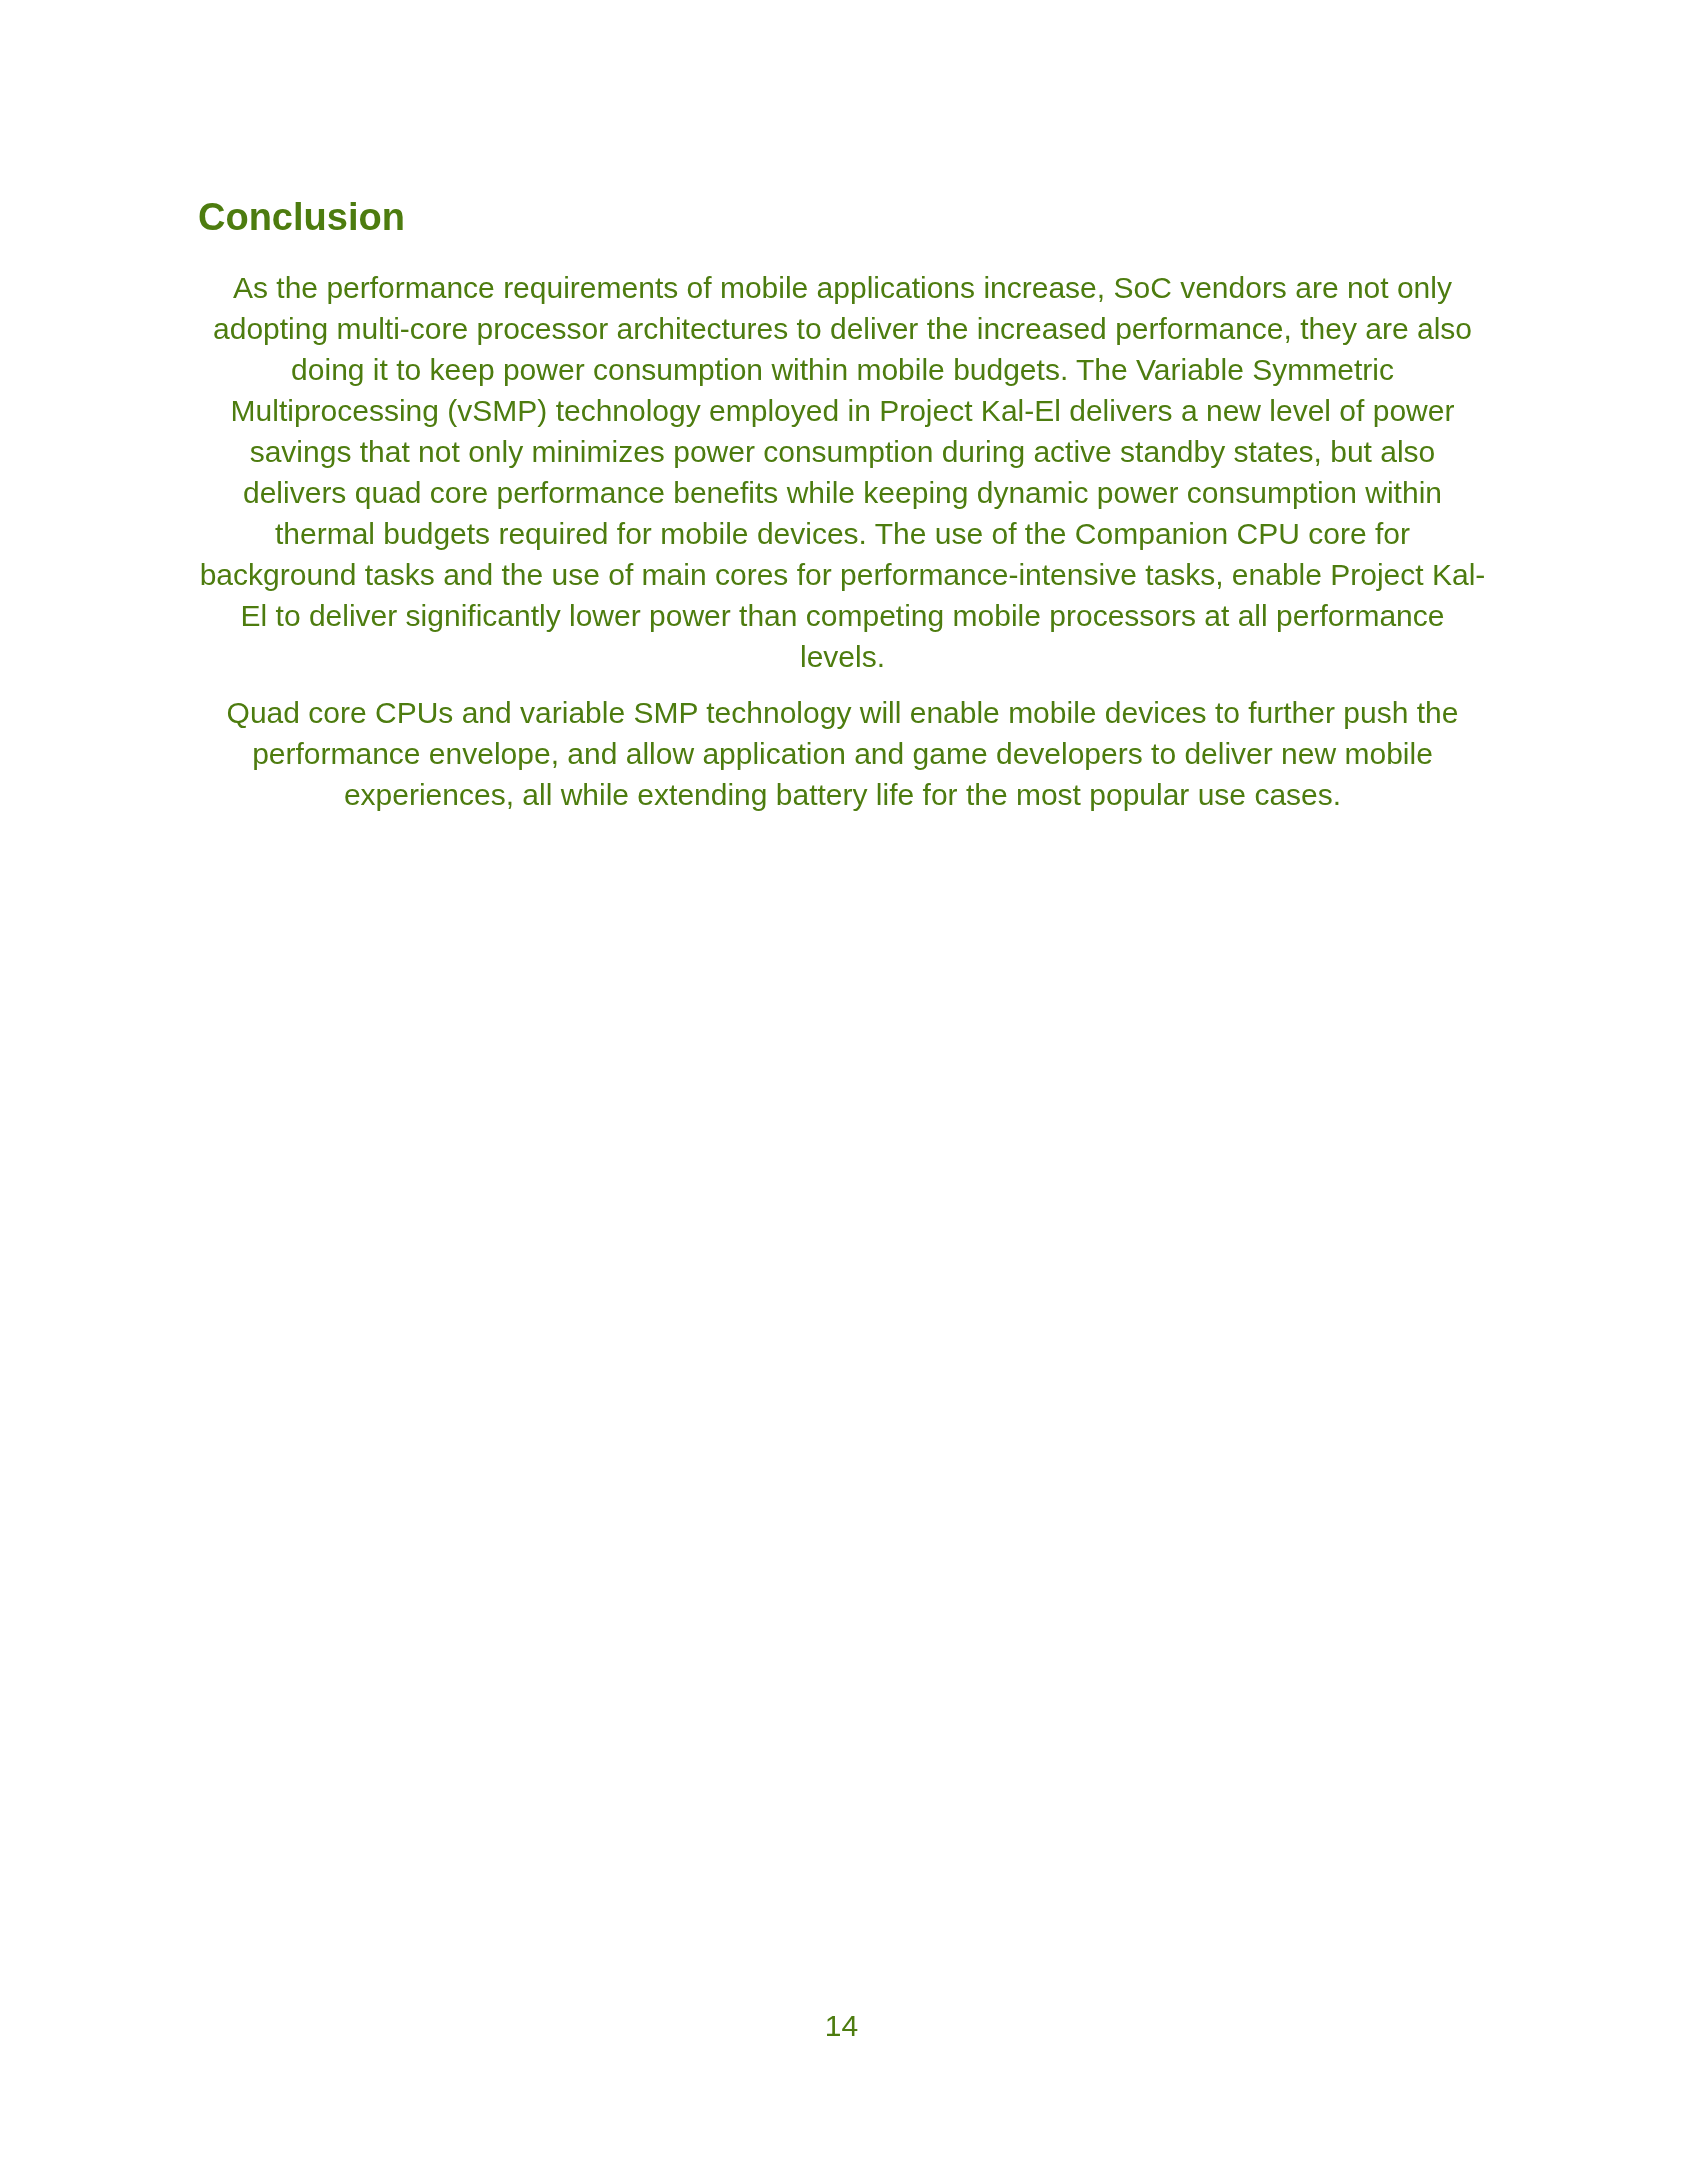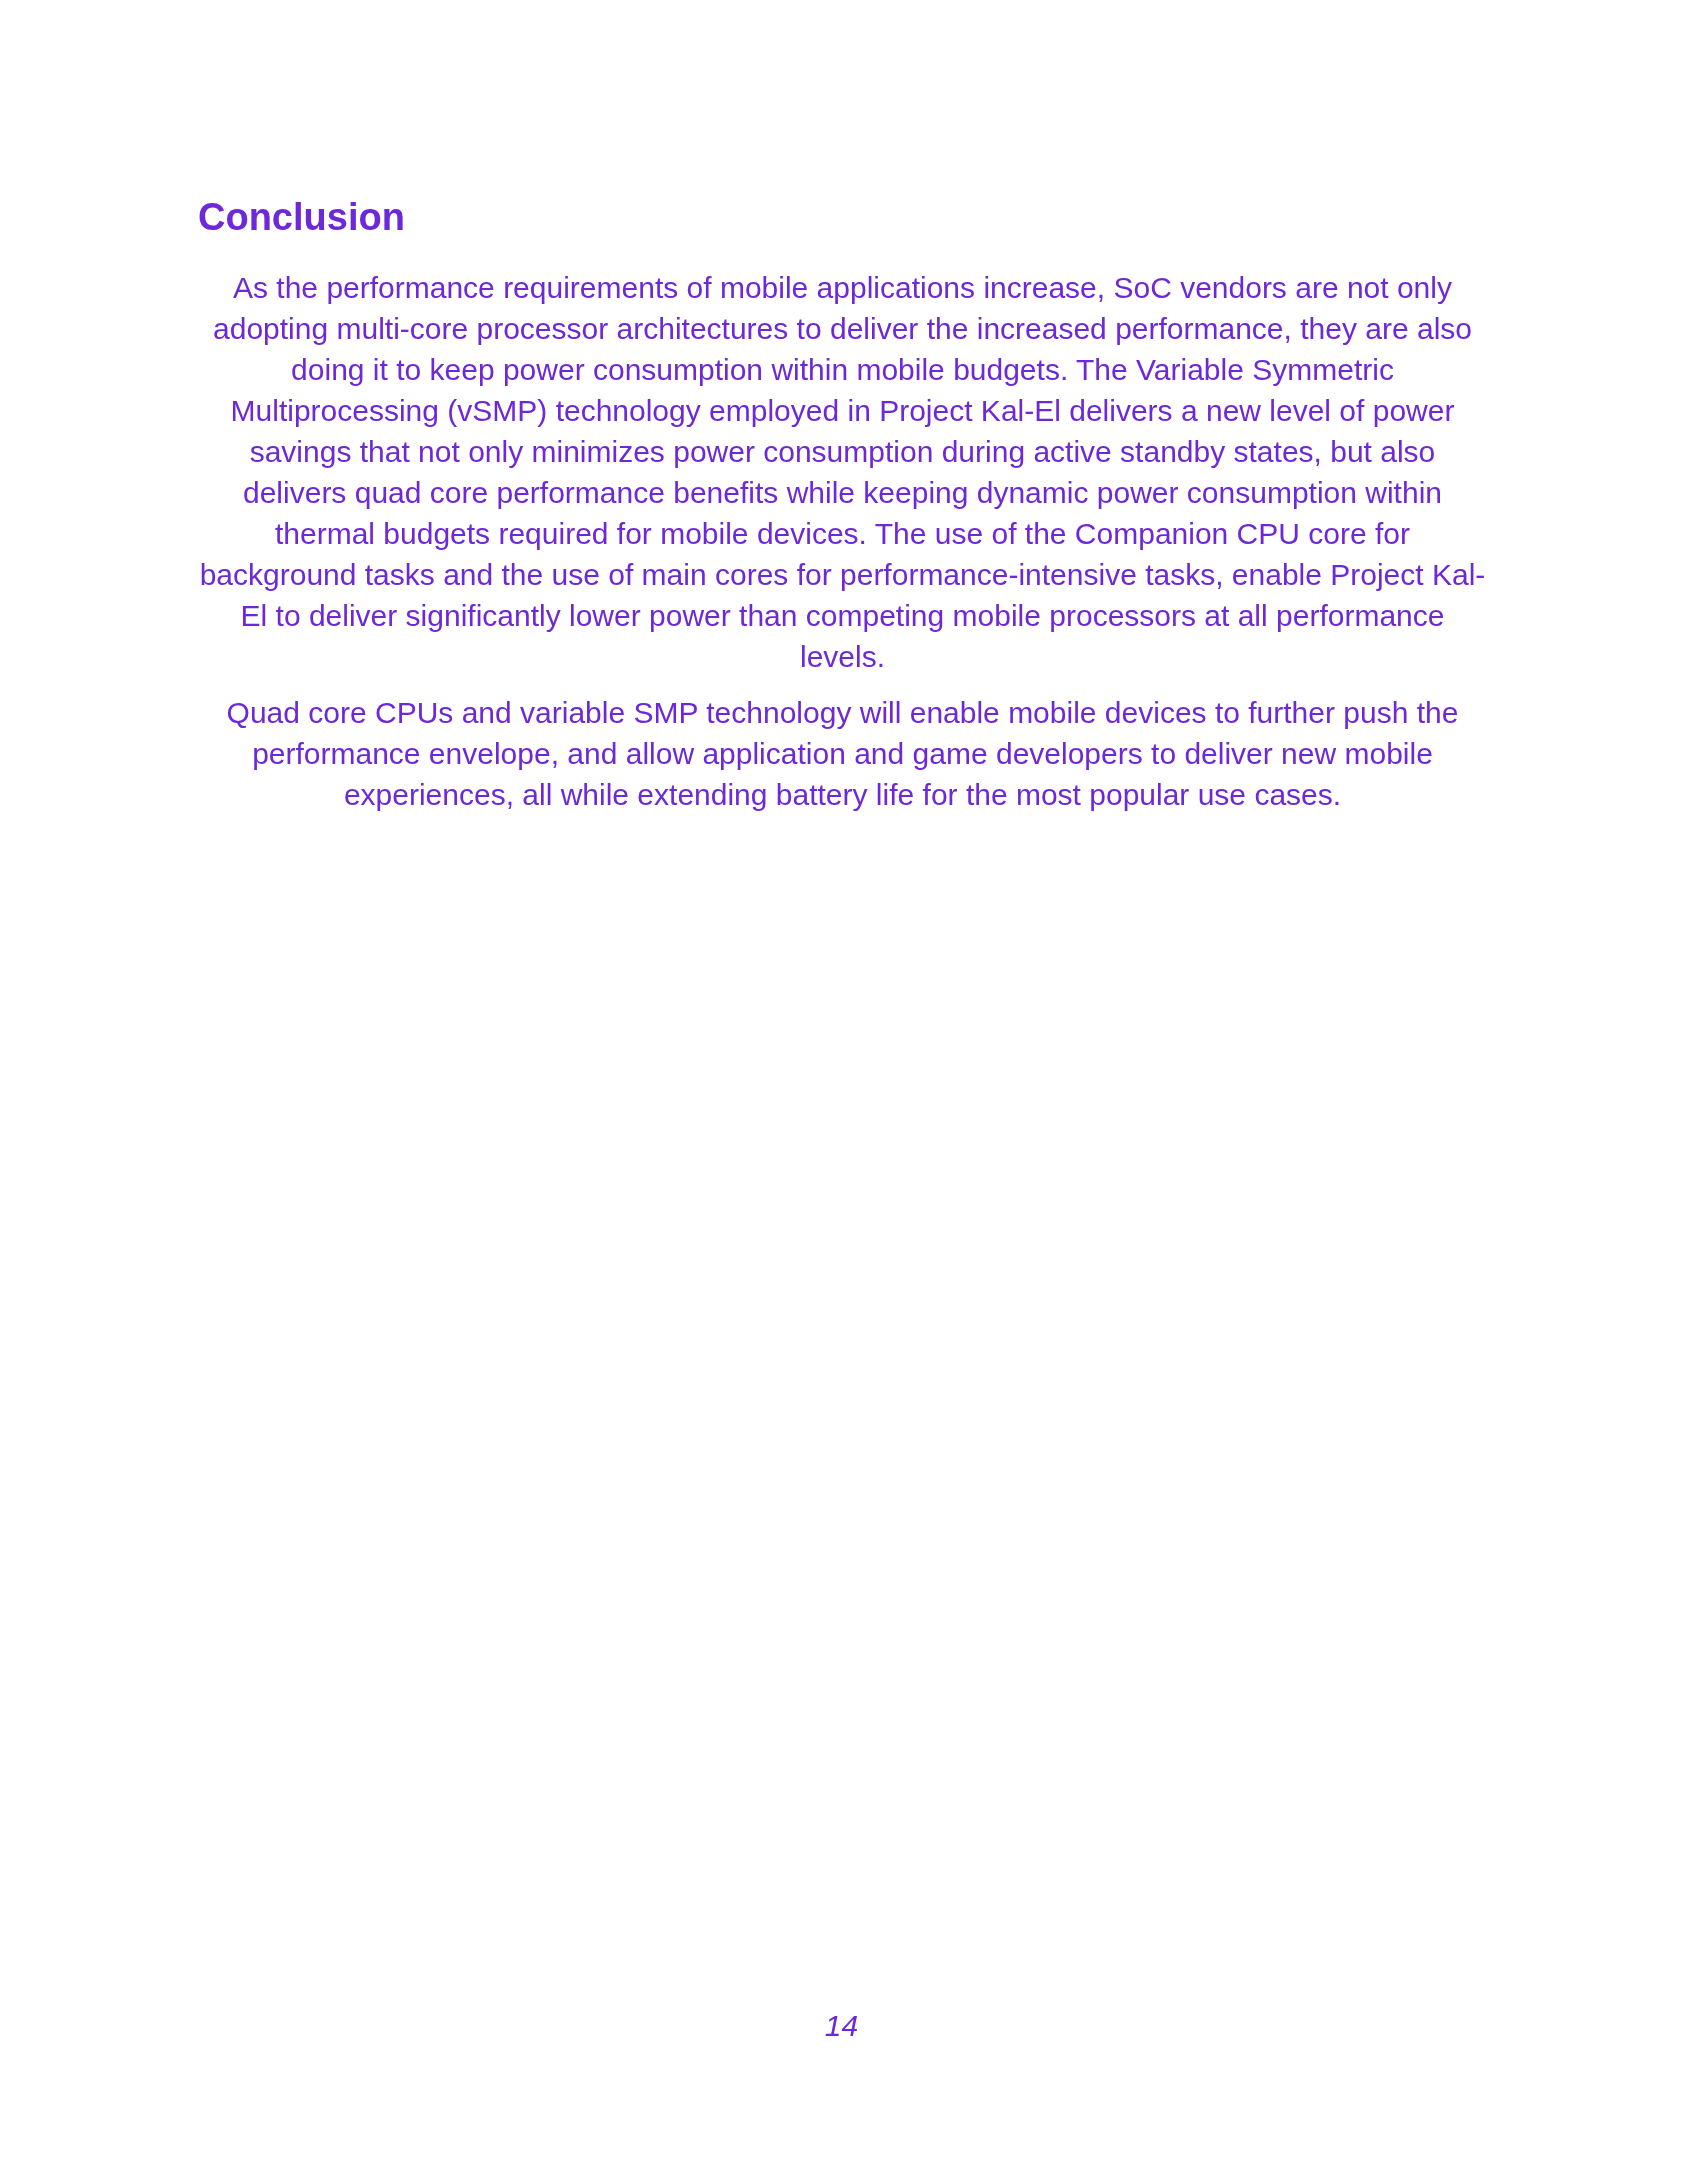--- a/index.html
+++ b/index.html
@@ -5,21 +5,21 @@
   html, body {
     margin: 0;
     padding: 0;
     background: #ffffff;
   }
   .page {
     position: relative;
     width: 1683px;
     height: 2178px;
     background: #ffffff;
-    color: #6d28d9;
+    color: #4d7c0f;
     font-family: "Liberation Sans", "DejaVu Sans", sans-serif;
     overflow: hidden;
   }
   .content {
     position: absolute;
     left: 198px;
     top: 194px;
     width: 1289px;
   }
   .heading {
@@ -40,21 +40,20 @@
     font-style: italic;
   }
   .footer {
     position: absolute;
     left: 0;
     top: 2008px;
     width: 1683px;
     text-align: center;
     font-size: 30px;
     line-height: 36px;
-    font-style: italic;
   }
 </style>
 </head>
 <body>
 
 <div class="page">
   <div class="content">
     <h1 class="heading">Conclusion</h1>
 
     <p class="para">As the performance requirements of mobile applications increase, SoC vendors are not only adopting multi-core processor architectures to deliver the increased performance, they are also doing it to keep power consumption within mobile budgets. The Variable Symmetric Multiprocessing (vSMP) technology employed in Project Kal-El delivers a new level of power savings that not only minimizes power consumption during active standby states, but also delivers quad core performance benefits while keeping dynamic power consumption within thermal budgets required for mobile devices. The use of the Companion CPU core for background tasks and the use of main cores for performance-intensive tasks, enable Project Kal-El to deliver significantly lower power than competing mobile processors at all performance levels.</p>

